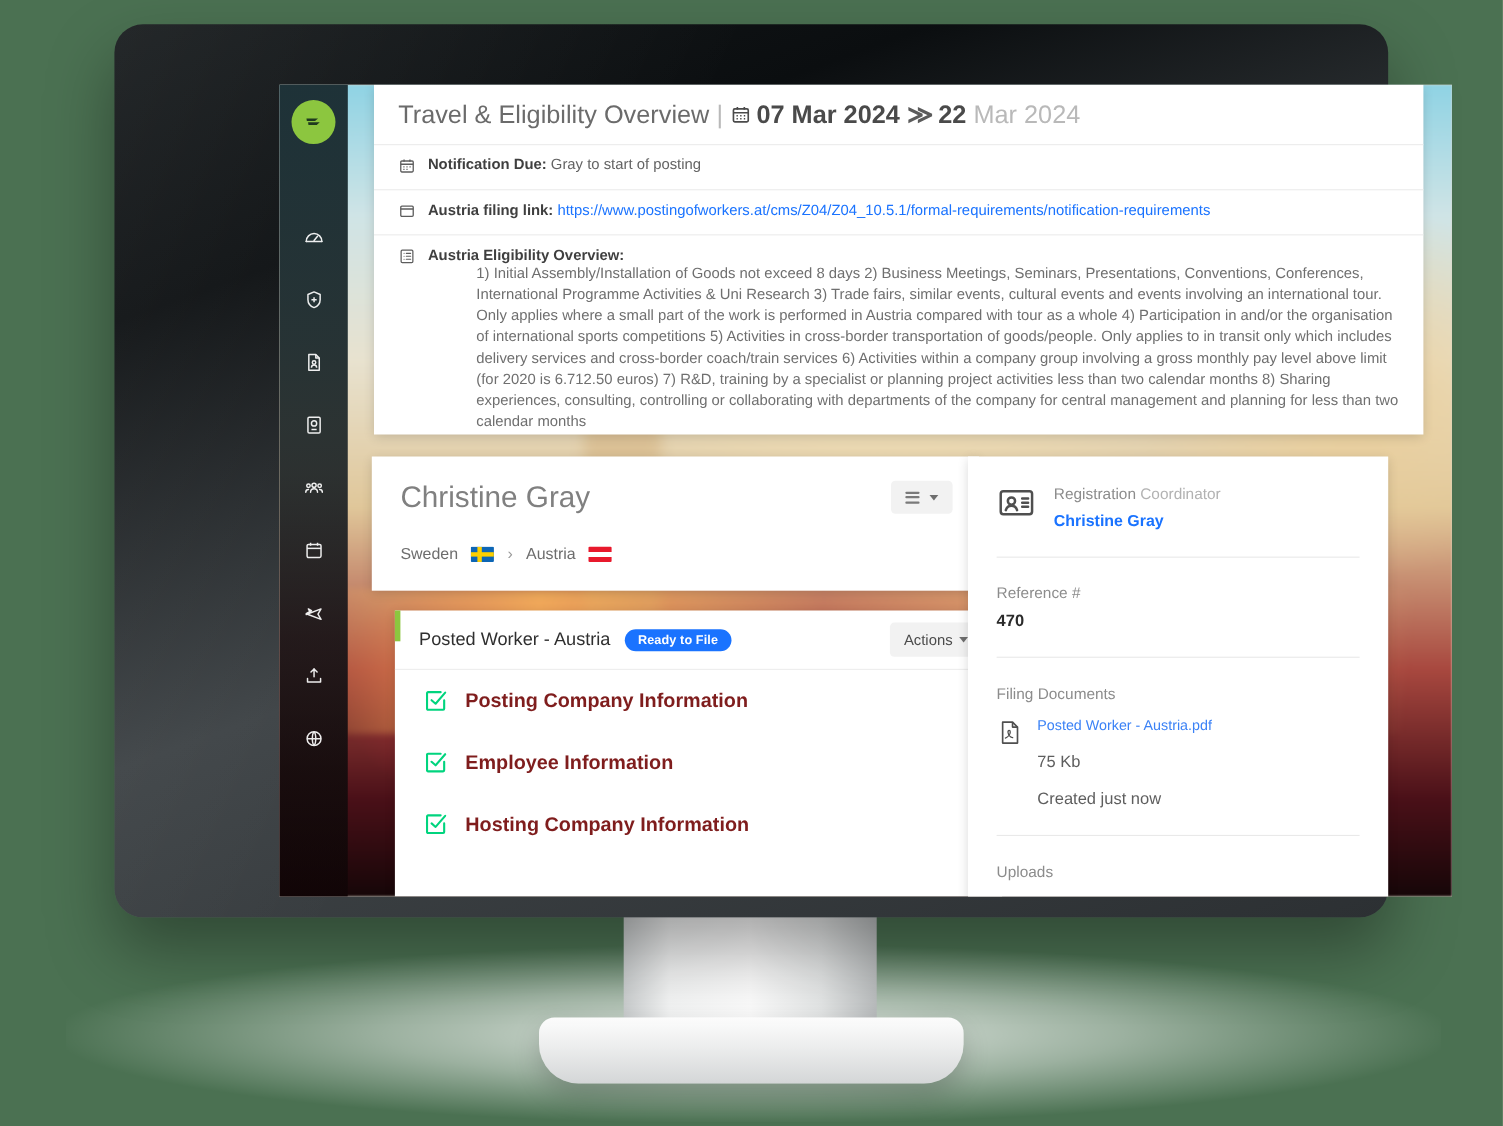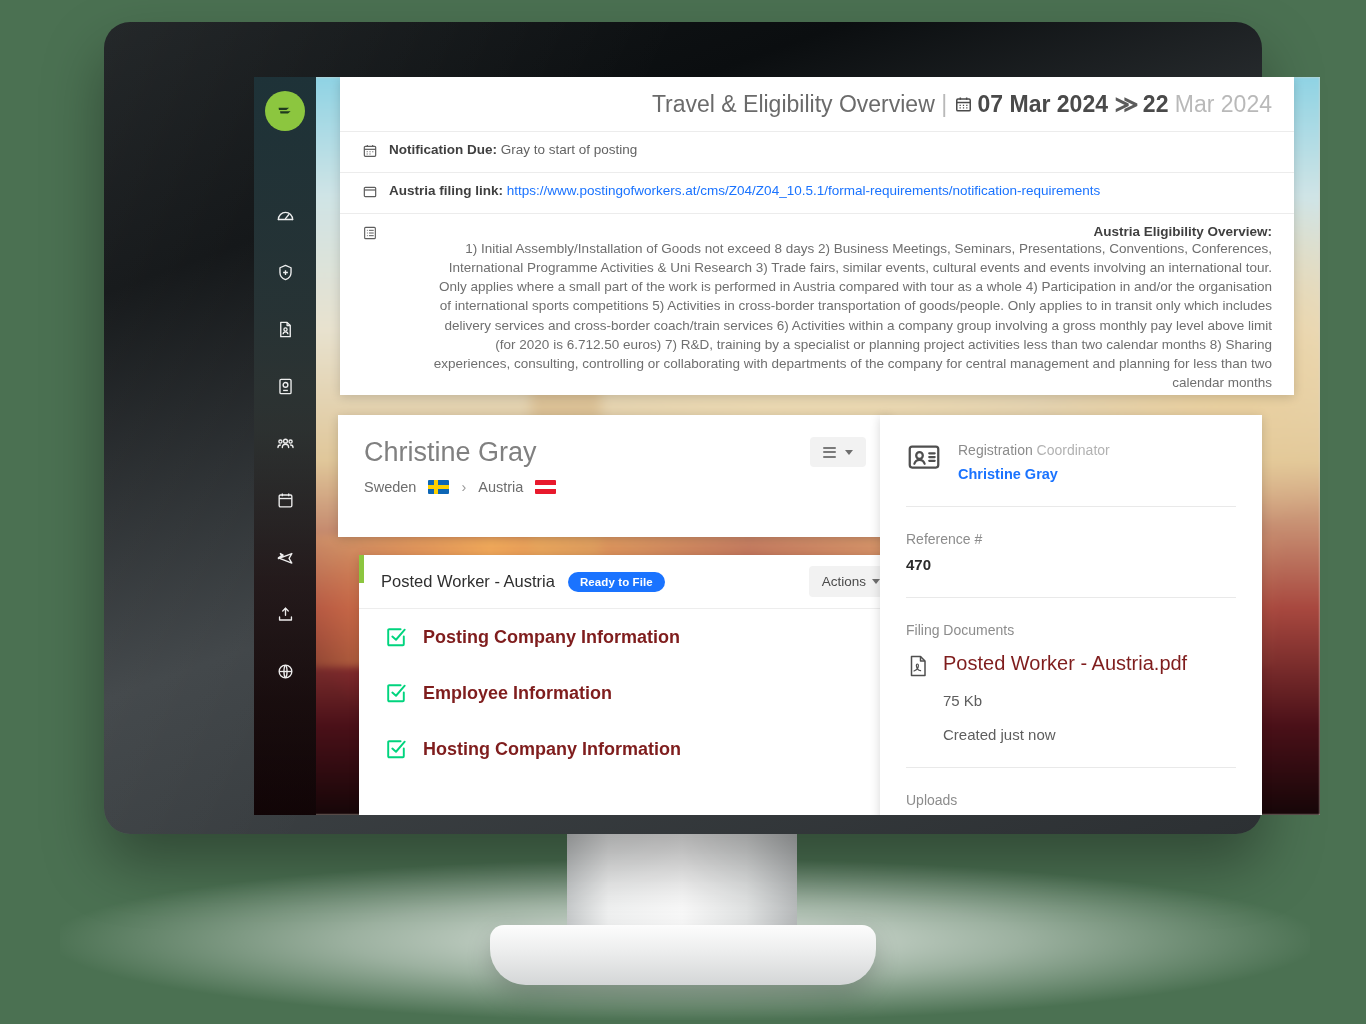--- a/index.html
+++ b/index.html
@@ -102,21 +102,20 @@
   
   #content { position: absolute; left: 62px; top: 0; right: 0; bottom: 0; }
 
   .card { background: #fff; box-shadow: 0 2px 10px rgba(0,0,0,.16); }
 
   
   #overview-panel {
     position: absolute; left: 24px; top: 0; width: 954px; height: 318px;
     background: #fff;
     padding: 0;
-    text-align: right;
   }
   #overview-title {
     font-size: 23px; color: #6b6b6b; font-weight: 400;
     padding: 14px 22px 11px 22px; white-space: nowrap;
   }
   #overview-title .strong { color: #4a4a4a; font-weight: 600; }
   #overview-title .muted { color: #b9b9b9; }
   #overview-title .chev { color: #5b5b5b; font-weight: 700; letter-spacing:-2px; }
   .cal-ico { display:inline-block; vertical-align:-2px; margin-right:5px; }
 
@@ -129,21 +128,21 @@
   .ov-row b { color: #3f3f3f; font-weight: 700; }
   .link { color: #1a73ff; text-decoration: none; }
   #elig-body { line-height: 1.42; color: #6f6f6f; margin-left: 44px; }
 
   
   #person-card {
     position: absolute; left: 22px; top: 338px; width: 552px; height: 122px;
     padding: 22px 26px;
   }
   #person-name { font-size: 27px; color: #808080; font-weight: 400; }
-  #person-route { margin-top: 11px; font-size: 14.5px; color: #6d6d6d; display: flex; align-items: center; gap: 12px; }
+  #person-route { margin-top: 28px; font-size: 14.5px; color: #6d6d6d; display: flex; align-items: center; gap: 12px; }
   .flag { display: inline-block; width: 21px; height: 14px; border-radius: 1px; vertical-align: -2px; }
   .flag-se { background: linear-gradient(#0d66b5,#0d66b5), #0d66b5; position: relative; overflow: hidden; }
   .flag-se::before{content:"";position:absolute;left:6px;top:0;width:4px;height:100%;background:#fdd000;}
   .flag-se::after{content:"";position:absolute;left:0;top:5px;width:100%;height:4px;background:#fdd000;}
   .flag-at { background: linear-gradient(#e8192c 33%, #fff 33% 66%, #e8192c 66%); }
   #menu-btn {
     position: absolute; right: 24px; top: 22px;
     width: 56px; height: 30px; background: #f2f2f2; border-radius: 4px;
     display: flex; align-items: center; justify-content: center; gap: 9px;
     cursor: pointer;
@@ -183,21 +182,21 @@
   }
   .sp-block { padding: 24px 0; border-bottom: 1px solid #e9e9e9; }
   .sp-block:last-child { border-bottom: none; }
   #coord-row { display: flex; gap: 16px; align-items: flex-start; }
   #coord-text { padding-top: 2px; }
   .sp-label { color: #8c8c8c; font-size: 14px; }
   .sp-label .light { color: #b2b2b2; }
   #coord-name { color: #1a73ff; font-size: 14.5px; font-weight: 600; margin-top: 7px; display:block; }
   #ref-value { color: #2b2b2b; font-size: 15px; font-weight: 700; margin-top: 9px; }
   #doc-row { display: flex; gap: 13px; margin-top: 14px; align-items: flex-start; }
-  #doc-name { color: #7f1d1d; font-size: 20px; display: block; }
+  #doc-name { color: #3b82f6; font-size: 13px; display: block; }
   .doc-meta { color: #5e5e5e; font-size: 15px; margin-top: 17px; }
 </style>
 </head>
 <body>
 
 <div id="stand-glow"></div>
 <div id="monitor-stand-neck"></div>
 <div id="monitor-stand-base"></div>
 
 <div id="monitor-frame">

